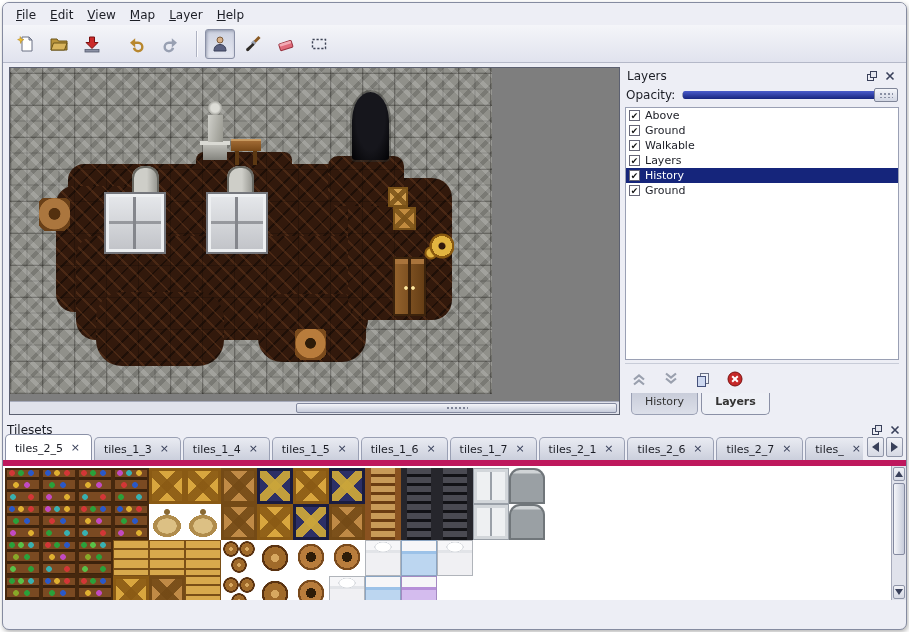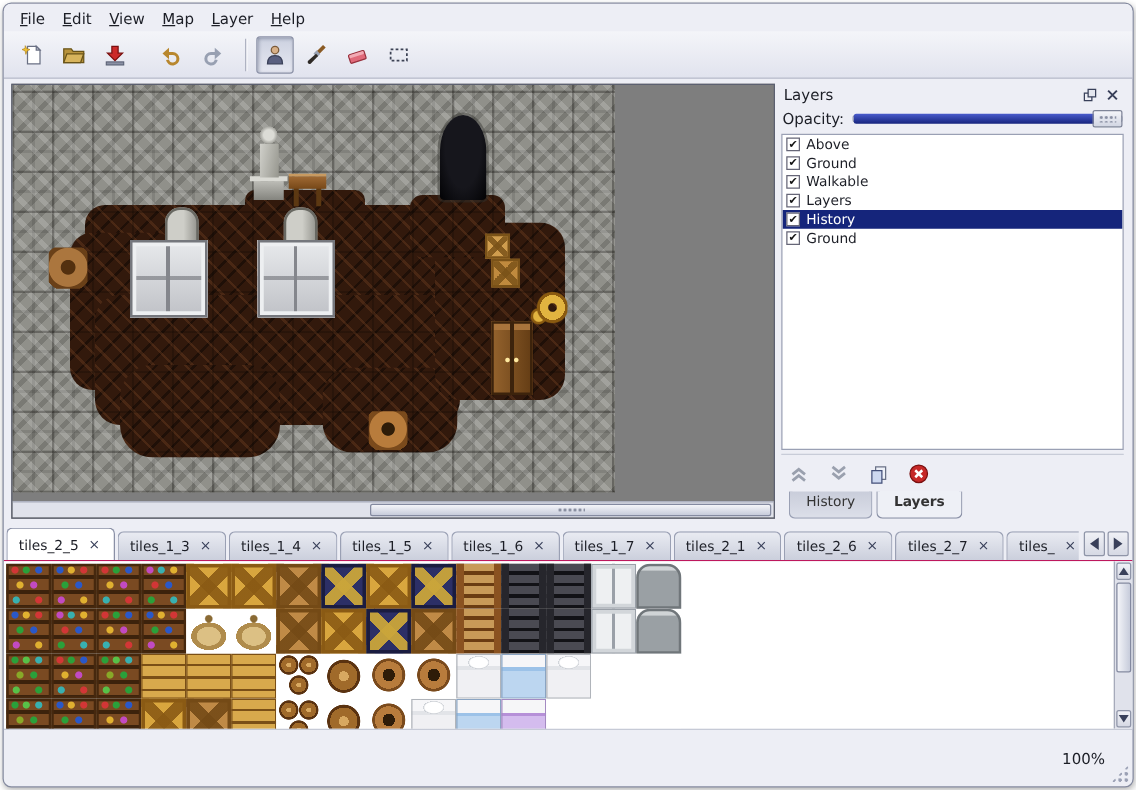--- a/index.html
+++ b/index.html
@@ -178,21 +178,21 @@
   .dock-tab {
     padding:2px 13px 0; font-size:11px; margin-right:3px;
     border:1px solid #9aa0b4; border-top:none; border-radius:0 0 5px 5px;
     background:linear-gradient(#c9cdda,#dcdfe9); color:#333;
   }
   .dock-tab.active { background:#eef0f6; border-color:#8a90a6; font-weight:bold; }
 
   
   .tilesets-dock { margin-top:5px; display:flex; flex-direction:column; }
   .tilesets-dock .dock-header { padding:1px 4px 2px; }
-  .tileset-tabbar { display:flex; align-items:flex-end; height:27px; padding:0 2px; border-bottom:1px solid #be185d; }
+  .tileset-tabbar { display:flex; align-items:flex-end; height:27px; padding:0 2px; border-bottom:6px solid #be185d; }
   .tabs-wrap { flex:1; display:flex; align-items:flex-end; overflow:hidden; height:27px; }
   .ts-tab {
     display:flex; align-items:center; gap:6px; height:23px; padding:0 9px;
     border:1px solid #9aa0b4; border-bottom:none; border-radius:5px 5px 0 0;
     background:linear-gradient(#e9ebf2,#cbcfdc); margin-right:2px; white-space:nowrap; flex:none;
   }
   .ts-tab.active { background:#fff; height:27px; margin-bottom:-1px; border-color:#8a90a6; z-index:2; }
   .ts-close { width:13px; height:13px; font-size:11px; line-height:12px; text-align:center; color:#39405a; }
   .tab-arrows { display:flex; gap:2px; padding:0 1px 3px 4px; }
   .arrow-btn { width:17px; height:20px; display:flex; align-items:center; justify-content:center;
@@ -467,20 +467,36 @@
       </div>
 
       <div class="dock-tabs">
         <div class="dock-tab">History</div>
         <div class="dock-tab active">Layers</div>
       </div>
     </div>
   </div>
 
   <div class="tilesets-dock">
+    <div class="dock-header">
+      <span>Tilesets</span>
+      <span class="dock-icons">
+        <span class="dock-btn">
+          <svg width="12" height="12" viewBox="0 0 12 12">
+            <rect x="1.5" y="4.5" width="6" height="6" fill="none" stroke="#39405a"></rect>
+            <rect x="4.5" y="1.5" width="6" height="6" fill="#e4e6ee" stroke="#39405a"></rect>
+          </svg>
+        </span>
+        <span class="dock-btn">
+          <svg width="12" height="12" viewBox="0 0 12 12">
+            <path d="M2.5 2.5 L9.5 9.5 M9.5 2.5 L2.5 9.5" stroke="#39405a" stroke-width="1.6"></path>
+          </svg>
+        </span>
+      </span>
+    </div>
     <div class="tileset-tabbar">
       <div class="tabs-wrap" id="tileset-tabs">
           <div class="ts-tab active">
             <span class="ts-label">tiles_2_5</span>
             <span class="ts-close">×</span>
           </div>
           <div class="ts-tab">
             <span class="ts-label">tiles_1_3</span>
             <span class="ts-close">×</span>
           </div>
@@ -594,18 +610,14 @@
             <span class="tri-up"></span>
           </span>
         <div class="vs-thumb"></div>
         <span class="vs-arrow vs-down">
             <span class="tri-down"></span>
           </span>
       </div>
     </div>
   </div>
 
-  <div class="statusbar">
-    <span class="zoom">100%</span>
-    <span class="grip"></span>
-  </div>
 
 </div>
 
 </body></html>

